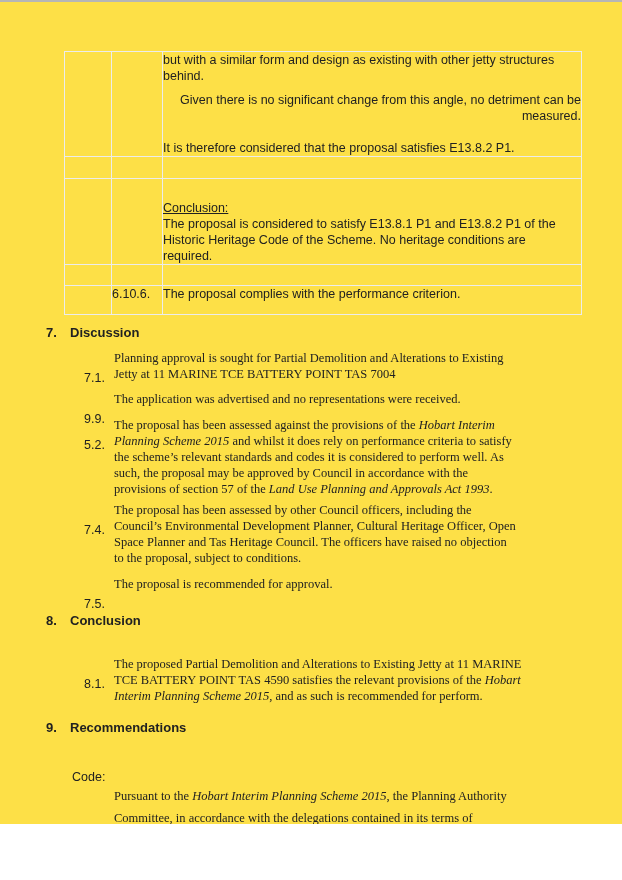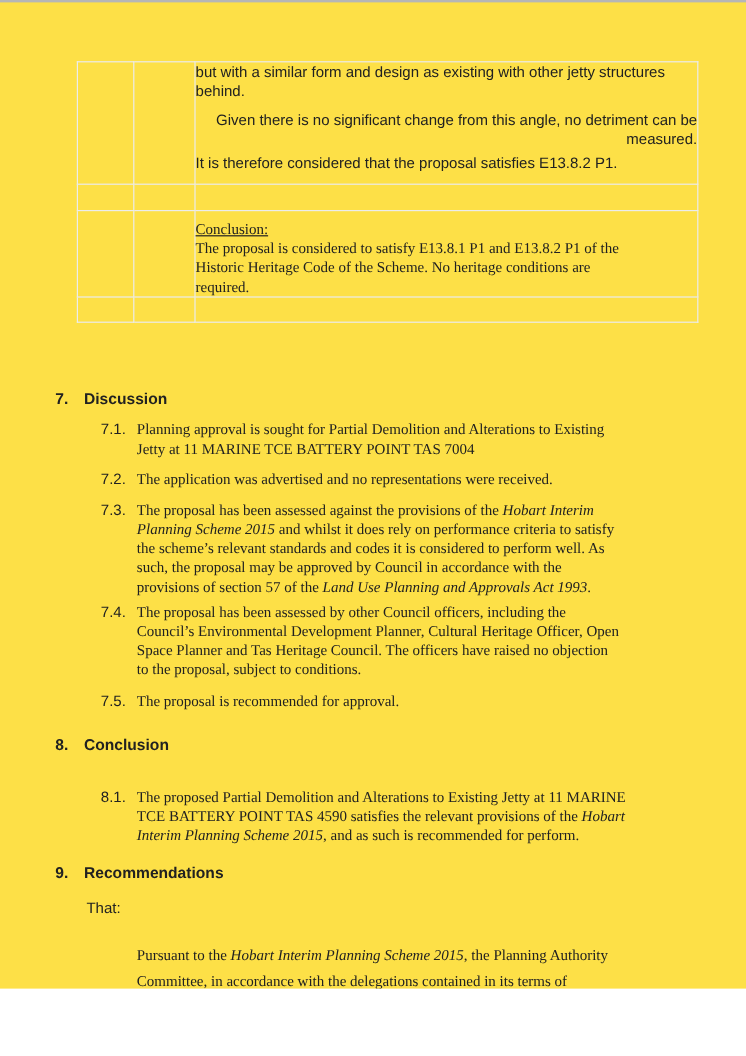--- a/index.html
+++ b/index.html
@@ -23,35 +23,35 @@
     vertical-align:top;
     padding:0;
     font-size:12.5px;line-height:16px;
   }
   td.c1{width:46px;}
   td.c2{width:50px;padding-left:4px;white-space:pre;}
   td.c3{width:418px;padding-left:2px;}
   tr.r1 td{height:101px;}
   tr.r2 td{height:21px;}
   tr.r3 td{height:63px;}
-  tr.r3 td.c3{padding-top:7px;font-family:Liberation Serif, serif;}
+  tr.r3 td.c3{padding-top:21px;}
   tr.r4 td{height:20px;}
   tr.r5 td{height:28px;}
   .tp{margin:0;white-space:pre;}
   .tp.gap8{margin-top:8px;text-align:right;}
-  .tp.gap14{margin-top:4px;}
+  .tp.gap14{margin-top:16px;}
   .ul{text-decoration:underline;}
 
   
   .sec-h{position:absolute;left:0;width:622px;font-size:13px;font-weight:bold;line-height:16px;}
   .sec-h .hnum{position:absolute;left:46px;white-space:pre;}
   .sec-h .htitle{position:absolute;left:70px;white-space:pre;text-align:right;}
 
   .item{position:absolute;left:0;width:622px;font-size:12.5px;line-height:16px;}
-  .item .num{position:absolute;left:84px;white-space:pre;}
+  .item .num{position:absolute;left:84px;white-space:pre;margin-top:20px;}
   .item .body{position:absolute;left:114px;width:492px;white-space:pre;margin:0;font-family:Liberation Serif, serif;}
   .item.that .num{left:72px;}
   .item.that .body{line-height:21.7px;margin-top:37px;}
   .it{font-style:italic;}
 
   #h7{top:325px;}
   #i71{top:350px;}
   #i72{top:391px;}
   #i73{top:417px;}
   #i74{top:502px;}
@@ -93,41 +93,48 @@
         <p class="tp">The proposal is considered to satisfy E13.8.1 P1 and E13.8.2 P1 of the
 Historic Heritage Code of the Scheme. No heritage conditions are
 required.</p>
       </td>
     </tr>
     <tr class="r4">
       <td class="c1"></td>
       <td class="c2"></td>
       <td class="c3"></td>
     </tr>
+    <tr class="r5">
+      <td class="c1"></td>
+      <td class="c2">6.10.6.</td>
+      <td class="c3">
+        <p class="tp">The proposal complies with the performance criterion.</p>
+      </td>
+    </tr>
   </tbody>
     </table>
 
   <div class="sec-h" id="h7">
     <span class="hnum">7.</span>
     <span class="htitle">Discussion</span>
   </div>
 
   <div class="item" id="i71">
     <span class="num">7.1.</span>
     <p class="body">Planning approval is sought for Partial Demolition and Alterations to Existing
 Jetty at 11 MARINE TCE BATTERY POINT TAS 7004</p>
   </div>
 
   <div class="item" id="i72">
-    <span class="num">7.2.</span>
+    <span class="num">9.9.</span>
     <p class="body">The application was advertised and no representations were received.</p>
   </div>
 
   <div class="item" id="i73">
-    <span class="num">7.3.</span>
+    <span class="num">5.2.</span>
     <p class="body"><span>The proposal has been assessed against the provisions of the </span><span class="it">Hobart Interim
 Planning Scheme 2015</span><span> and whilst it does rely on performance criteria to satisfy
 the scheme’s relevant standards and codes it is considered to perform well. As
 such, the proposal may be approved by Council in accordance with the
 provisions of section 57 of the </span><span class="it">Land Use Planning and Approvals Act 1993</span><span>.</span></p>
   </div>
 
   <div class="item" id="i74">
     <span class="num">7.4.</span>
     <p class="body">The proposal has been assessed by other Council officers, including the
@@ -152,19 +159,19 @@
 TCE BATTERY POINT TAS 4590 satisfies the relevant provisions of the </span><span class="it">Hobart
 Interim Planning Scheme 2015</span><span>, and as such is recommended for perform.</span></p>
   </div>
 
   <div class="sec-h" id="h9">
     <span class="hnum">9.</span>
     <span class="htitle">Recommendations</span>
   </div>
 
   <div class="item that" id="ithat">
-    <span class="num">That:</span>
+    <span class="num">Code:</span>
     <p class="body"><span>Pursuant to the </span><span class="it">Hobart Interim Planning Scheme 2015</span><span>, the Planning Authority
 Committee, in accordance with the delegations contained in its terms of
 reference, approves the application for Partial Demolition and Alterations to
 Existing Jetty at 11 MARINE TCE BATTERY POINT TAS 7004 for the reasons</span></p>
   </div>
 </div>
 
 </body></html>

